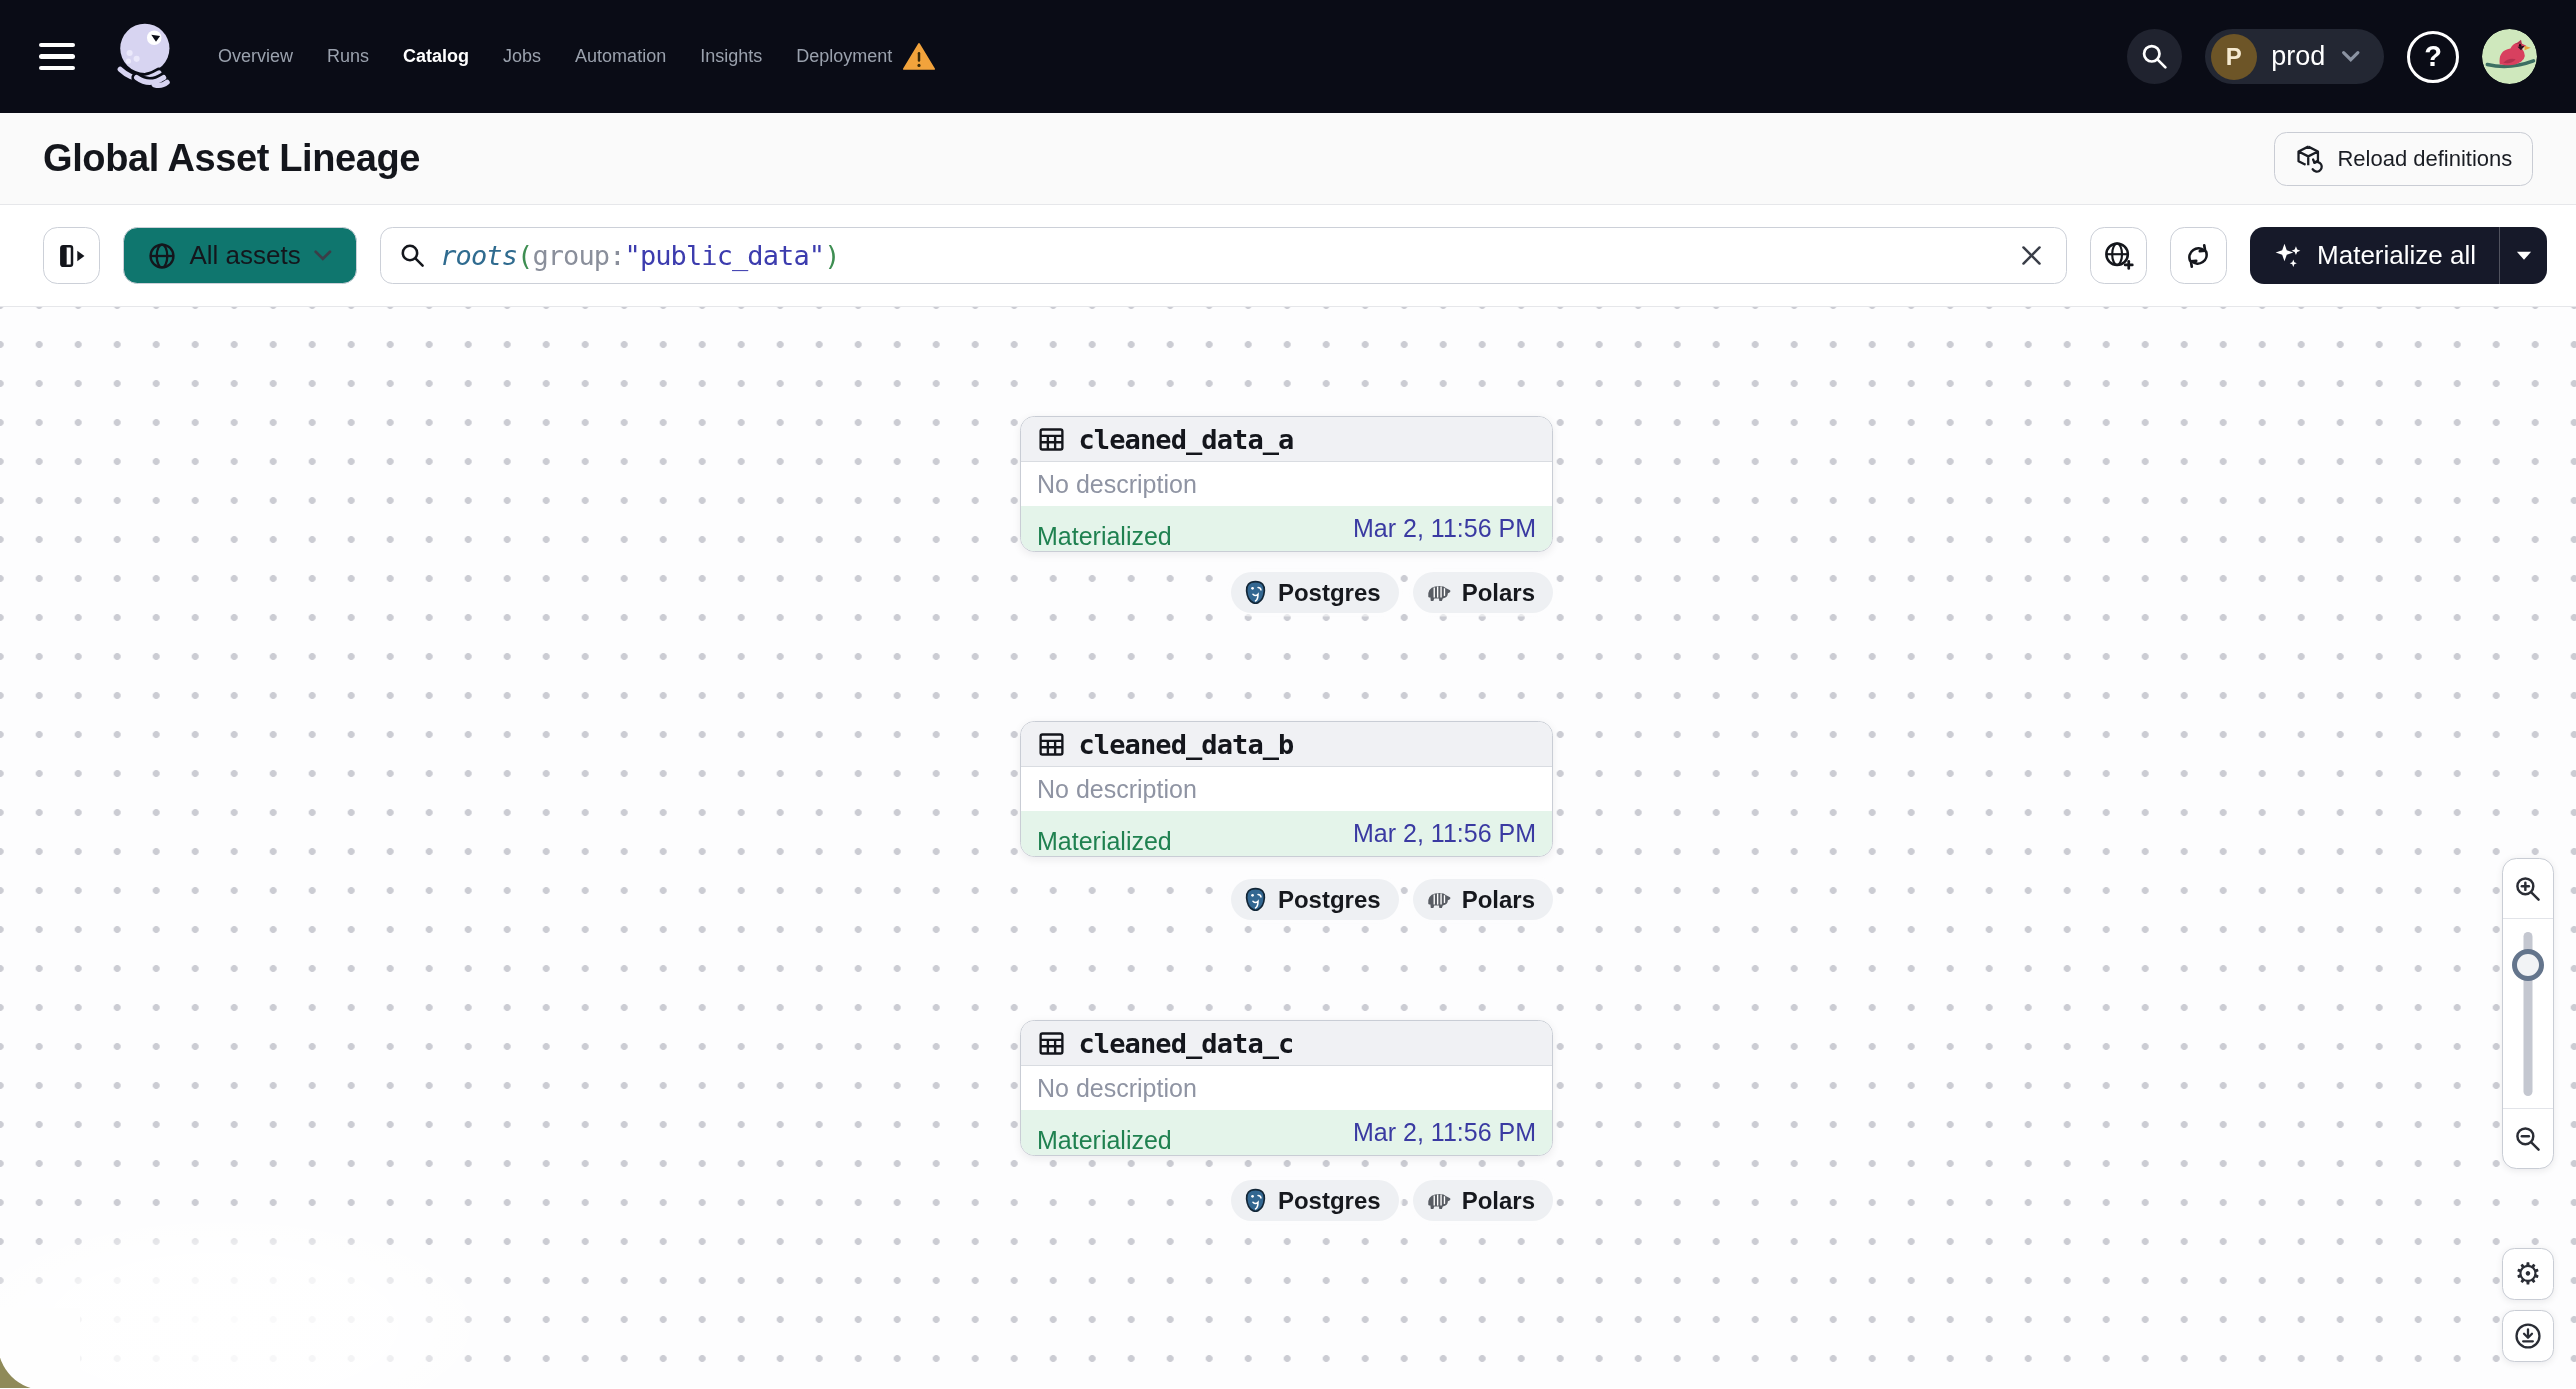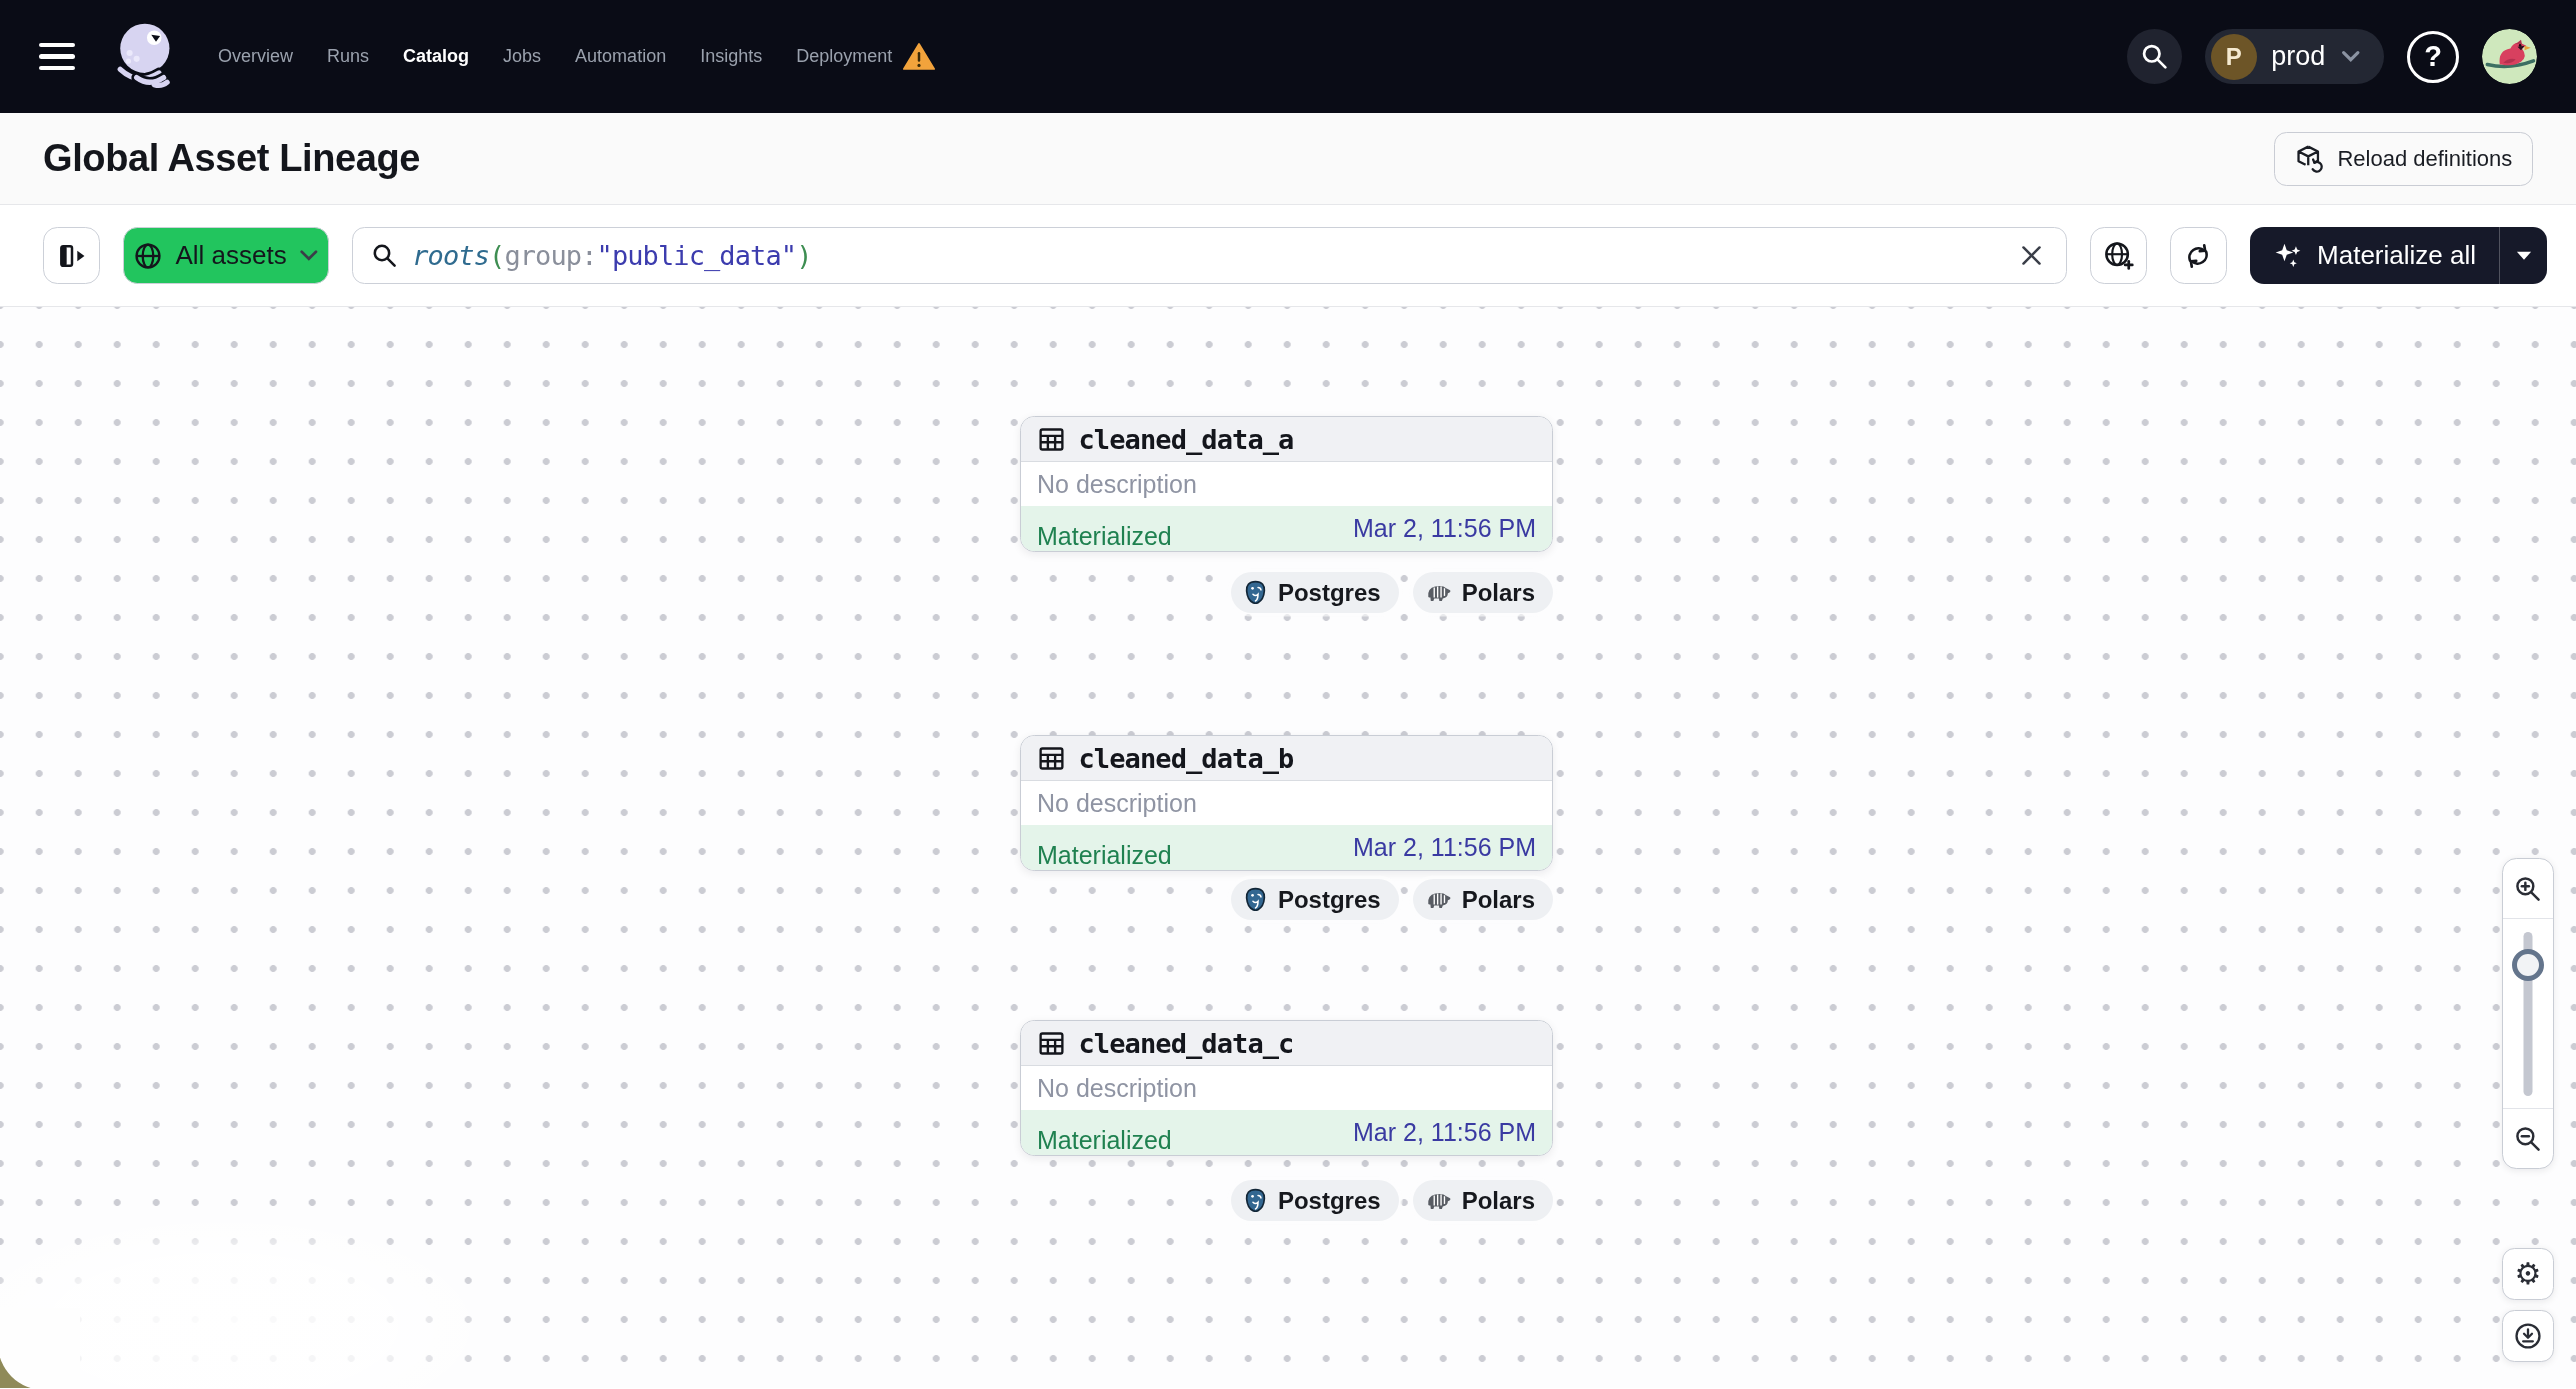--- a/index.html
+++ b/index.html
@@ -65,22 +65,22 @@
   .toolbar {
     height: 102px; background: #ffffff; border-bottom: 1.8px solid #e6e7ea;
     display: flex; align-items: center; gap: 23px; padding: 0 29px 0 43px;
   }
   .tool-btn {
     width: 57px; height: 57px; flex: none;
     border: 1.8px solid #ccd0d8; border-radius: 14.3px; background: #ffffff;
     display: flex; align-items: center; justify-content: center; cursor: pointer;
   }
   .scope-btn {
-    height: 57px; flex: none; border: 1.8px solid #ccd0d8; border-radius: 14.3px; background: #22c55e;
-    display: flex; align-items: center; gap: 12.5px; padding: 0 9px;
+    height: 57px; flex: none; border: 1.8px solid #ccd0d8; border-radius: 14.3px; background: #0f766e;
+    display: flex; align-items: center; gap: 12.5px; padding: 0 23px;
     font-size: 26px; color: #14161c; cursor: pointer;
   }
   .search-box {
     flex: 1; height: 57px; border: 1.8px solid #ccd0d8; border-radius: 12.5px; background: #ffffff;
     display: flex; align-items: center; gap: 14.3px; padding: 0 14.3px 0 18px; cursor: text;
   }
   .query { font-family: "DejaVu Sans Mono", monospace; font-size: 27px; letter-spacing: -0.9px; white-space: pre; flex: 1; }
   .q-fn { color: #2f6b8f; font-style: italic; }
   .q-paren { color: #3e8e52; }
   .q-key { color: #8a8f9b; }
@@ -399,21 +399,21 @@
               <line x1="16" y1="6" x2="16" y2="19"></line>
               <line x1="20" y1="6" x2="20" y2="19"></line>
               <line x1="24" y1="8" x2="24" y2="17"></line>
             </g>
         </svg>
       </span>
       <span>Polars</span>
     </span>
   </div>
 
-  <div class="asset-card" style="top:428px">
+  <div class="asset-card" style="top:414px">
     <div class="card-header">
       <span>
         <svg width="29" height="29" viewBox="0 0 32 32" fill="none" stroke="#14161c" stroke-width="2.6">
           <rect x="4" y="5" width="24" height="22" rx="2"></rect>
           <line x1="4" y1="12" x2="28" y2="12"></line>
             <line x1="4" y1="19" x2="28" y2="19"></line>
           <line x1="12" y1="12" x2="12" y2="27"></line>
             <line x1="20" y1="12" x2="20" y2="27"></line>
         </svg>
       </span>

